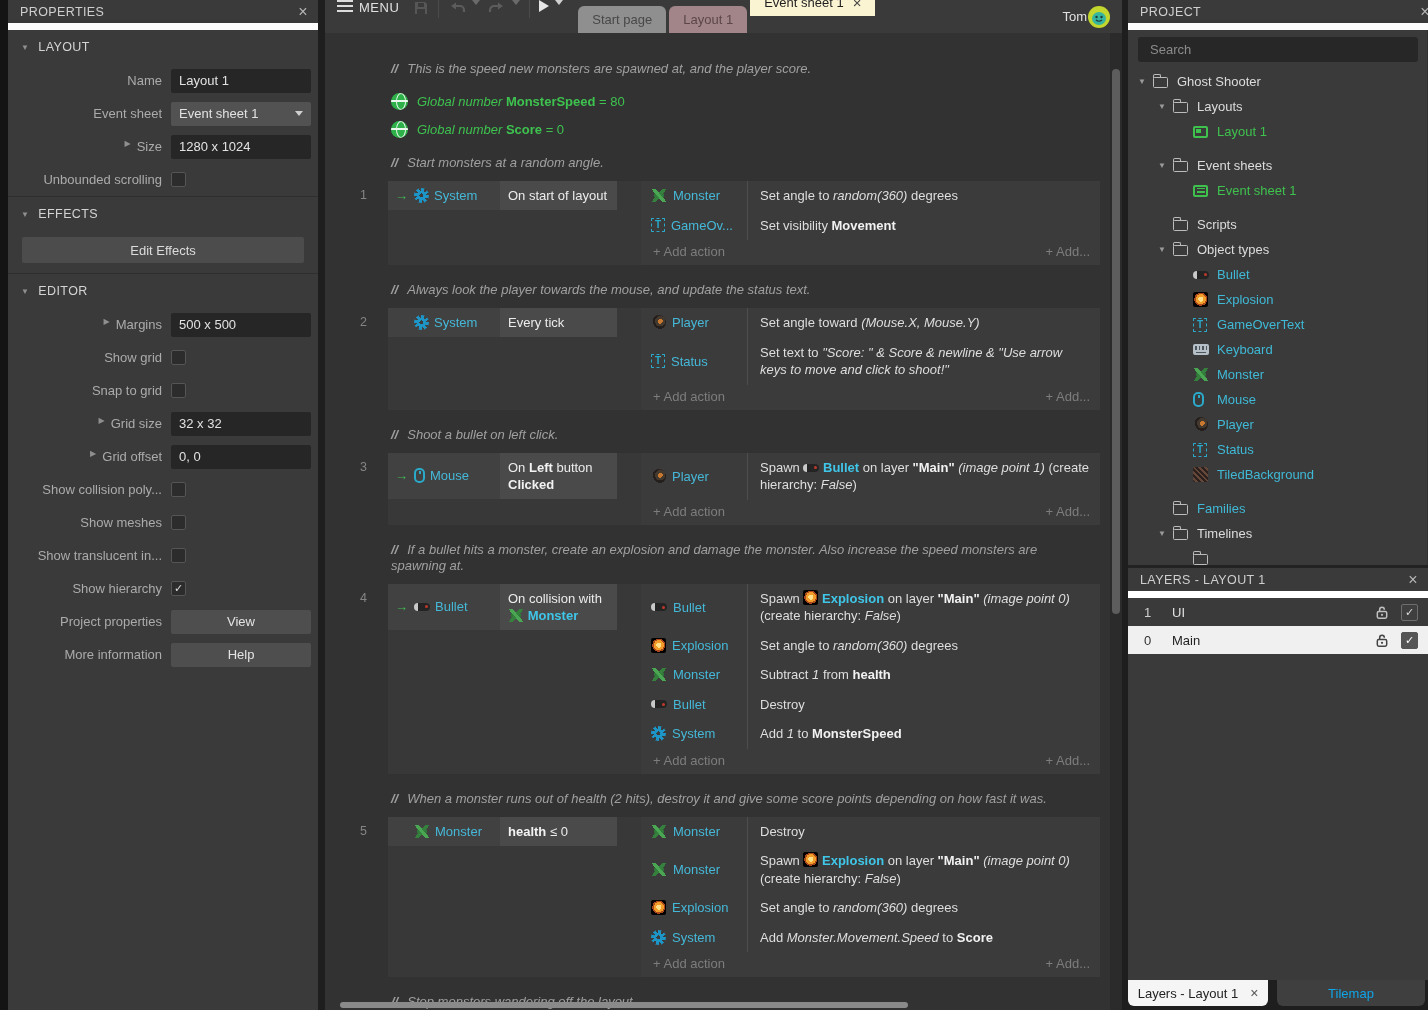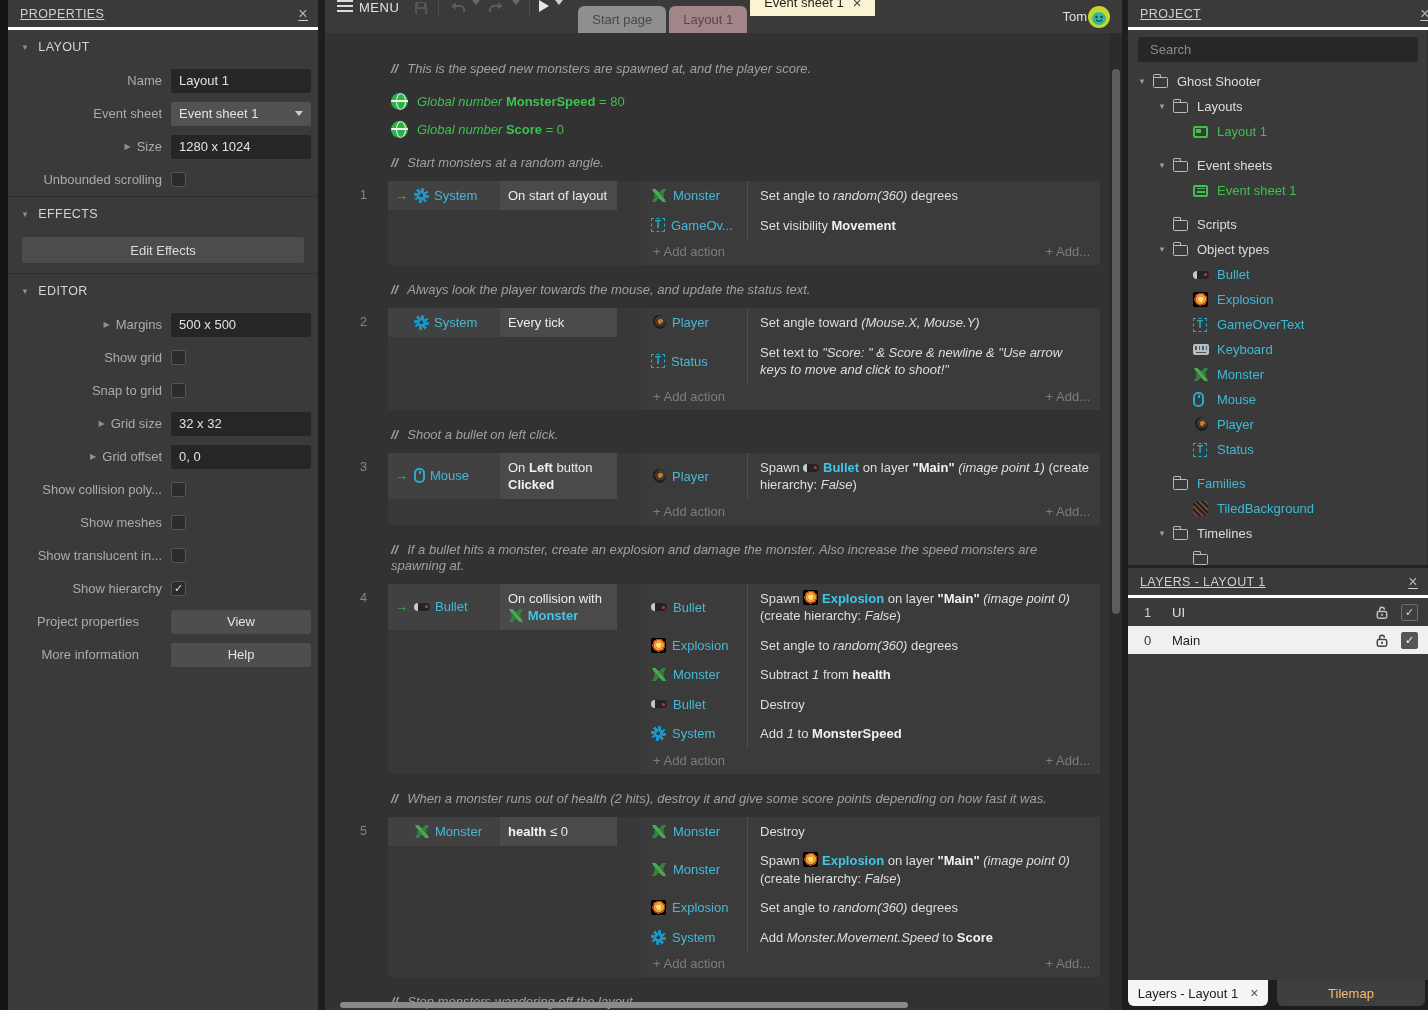--- a/index.html
+++ b/index.html
@@ -2,21 +2,21 @@
 <html><head>
 <meta charset="utf-8">
 <style>
 * { margin:0; padding:0; box-sizing:border-box; }
 html,body { width:1428px; height:1010px; overflow:hidden; background:#1e1e1e;
   font-family:"Liberation Sans", sans-serif; font-size:13px; color:#dcdcdc; }
 
 
 .hdr { height:30px; display:flex; align-items:center; justify-content:space-between;
   padding:0 10px 0 12px; color:#cfcfcf; font-size:12.5px; letter-spacing:.4px;
-  border-bottom:3px solid #ffffff;text-decoration:underline; }
+  border-bottom:7px solid #ffffff; }
 .close-x { color:#b5b5b5; font-size:16px; cursor:default; line-height:1; }
 .caret { width:0; height:0; border-left:4px solid transparent; border-right:4px solid transparent;
   border-top:5px solid #cfcfcf; display:inline-block; }
 .caret.dim { border-top-color:#6a6a6a; }
 .vsep { width:1px; height:18px; background:#4b4b4b; margin:0 9px; }
 
 
 .ic { display:inline-flex; flex:none; }
 .ic-system { width:15px; height:15px; border-radius:50%;
   background: radial-gradient(circle at 50% 50%, #3b3b3b 0 2px, #1d95c6 2px 4.5px, rgba(0,0,0,0) 4.5px),
@@ -63,27 +63,27 @@
 .edge-strip { position:absolute; left:0; top:0; width:8px; height:1010px; background:#141414; }
 
 
 .props { position:absolute; left:8px; top:0; width:310px; height:1010px; background:#3a3a3a; }
 .sec-hdr { height:34px; display:flex; align-items:center; gap:9px; padding-left:13px;
   color:#d4d4d4; font-size:12.5px; letter-spacing:.4px; }
 .sec-hdr .tri { color:#8f8f8f; font-size:8px; }
 .sec-div { border-top:1px solid #2e2e2e; }
 .prow { display:flex; align-items:center; height:33px; padding-right:7px; }
 .plabel { flex:1; text-align:right; color:#ababab; padding-right:9px; display:flex;
-  justify-content:flex-end; align-items:center; gap:6px; }
+  justify-content:flex-end; gap:6px; }
 .plabel .exp { color:#8f8f8f; font-size:8px; }
 .pfield { flex:0 0 140px; height:24px; background:#262626; border-radius:2px; display:flex;
   align-items:center; padding:0 8px; color:#e2e2e2; }
 .pfield.select { background:#525252; justify-content:space-between; }
 .pbtn { flex:0 0 140px; height:24px; background:#4e4e4e; border-radius:2px; display:flex;
-  align-items:center; justify-content:center; color:#e3e3e3;margin-left:23px; }
+  align-items:center; justify-content:center; color:#e3e3e3; }
 .cb { width:15px; height:15px; background:#2c2c2c; border:1px solid #555; border-radius:2px;
   color:#ddd; font-size:11px; display:flex; align-items:center; justify-content:center; line-height:1; }
 .cbslot { flex:0 0 140px; display:flex; }
 .bigbtn { margin:6px 14px 10px; height:26px; background:#4c4c4c; border-radius:2px; display:flex;
   align-items:center; justify-content:center; color:#dcdcdc; }
 
 
 .center { position:absolute; left:325px; top:0; width:797px; height:1010px; background:#323232; }
 .toolbar { height:33px; background:#3a3a3a; display:flex; align-items:stretch; padding-left:12px; }
 .tbgrp { display:flex; align-items:flex-start; gap:6px; }
@@ -160,21 +160,21 @@
 .lrow.sel .num { color:#333; }
 .lrow.sel svg { color:#444; }
 .lrow.sel .cb { background:#555; border-color:#555; color:#fff; }
 
 .btabs { position:absolute; left:1128px; top:980px; width:300px; height:30px; background:#1e1e1e;
   display:flex; gap:9px; }
 .btab { height:26px; border-radius:0 0 6px 6px; display:flex; align-items:center; justify-content:center;
   gap:12px; font-size:13px; }
 .btab.active { width:140px; background:#f5f5f5; color:#222; }
 .btab.active .close-x { color:#555; font-size:14px; }
-.btab.plain { width:148px; background:#3f3f3f; color:#fdba74; }
+.btab.plain { width:148px; background:#3f3f3f; color:#0ea5e9; }
 </style>
 </head>
 <body>
 
 <div class="edge-strip"></div>
 
 <aside class="props">
   <div class="hdr">
     <span>PROPERTIES</span>
     <span class="close-x">×</span>
@@ -716,33 +716,33 @@
         </span>
       <span class="lc">Player</span>
       </div>
     <div class="trow d2">
       <span class="texp"></span>
       <span class="ticon">
           <span class="ic ic-text">T</span>
         </span>
       <span class="lc">Status</span>
       </div>
+    <div class="trow d2">
+      <span class="texp"></span>
+      <span class="ticon">
+          <span class="ic ic-tiledbg"></span>
+        </span>
+      <span class="lc">TiledBackground</span>
+      </div>
     <div class="trow d1 gap">
       <span class="texp"></span>
       <span class="ticon">
           <span class="ic ic-folder"></span>
         </span>
       <span class="lc">Families</span>
-      </div>
-    <div class="trow d2">
-      <span class="texp"></span>
-      <span class="ticon">
-          <span class="ic ic-tiledbg"></span>
-        </span>
-      <span class="lc">TiledBackground</span>
       </div>
     <div class="trow d1">
       <span class="texp">▼</span>
       <span class="ticon">
           <span class="ic ic-folder"></span>
         </span>
       <span class="lw">Timelines</span>
       </div>
     <div class="trow d2">
       <span class="texp"></span>

